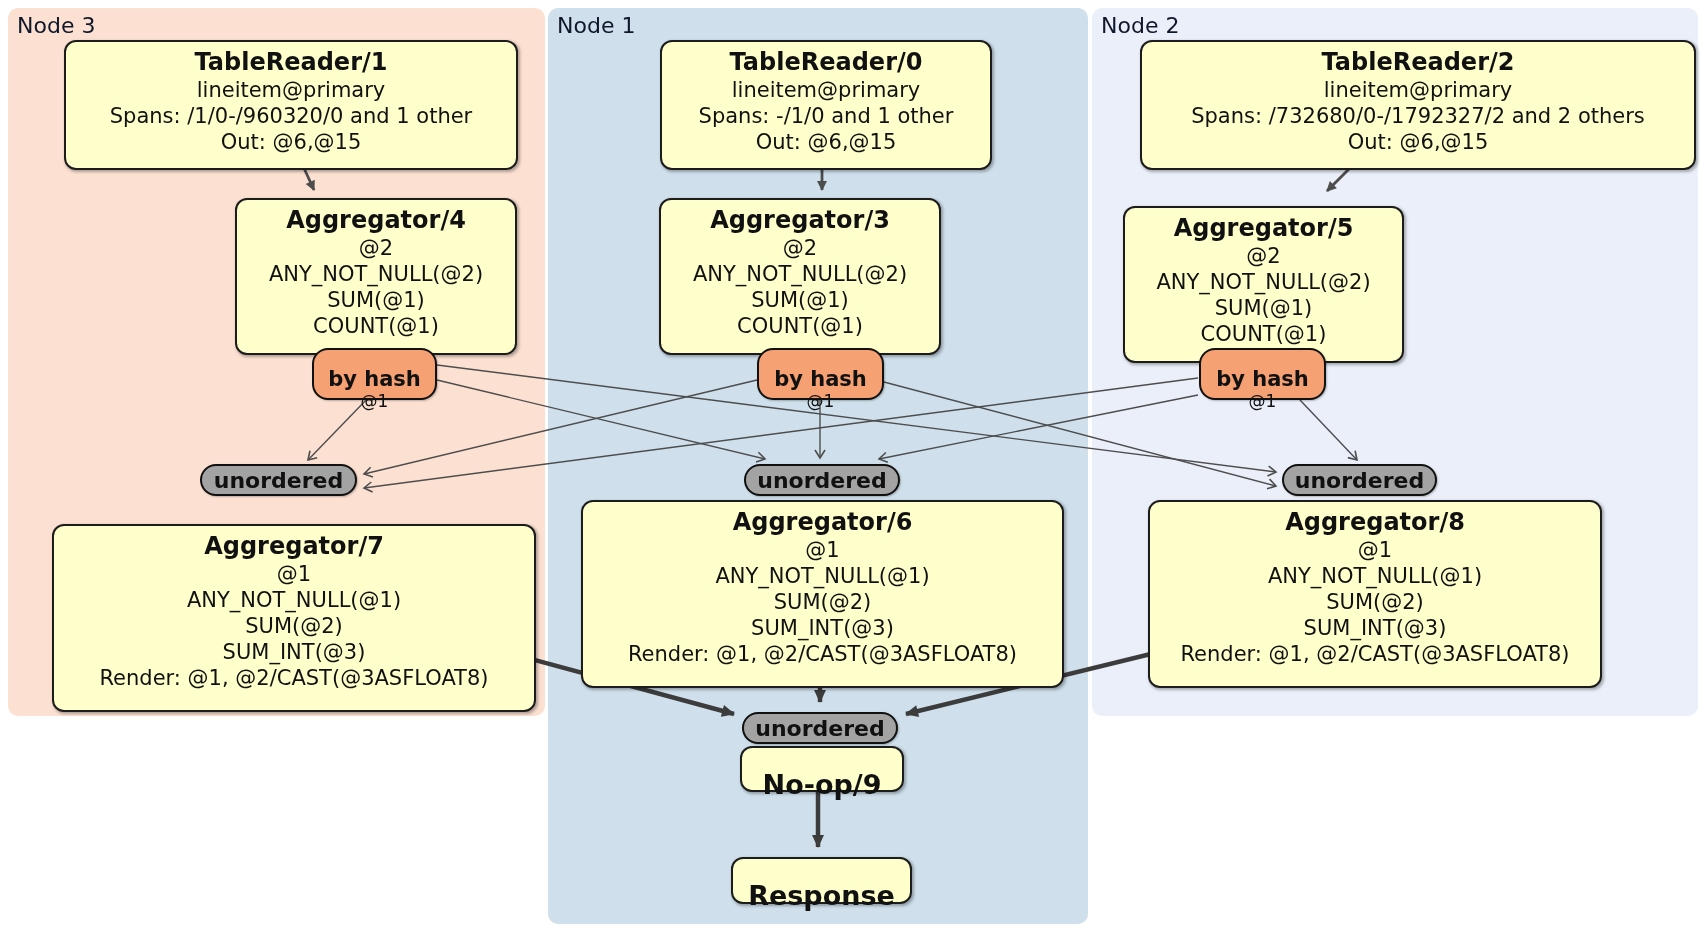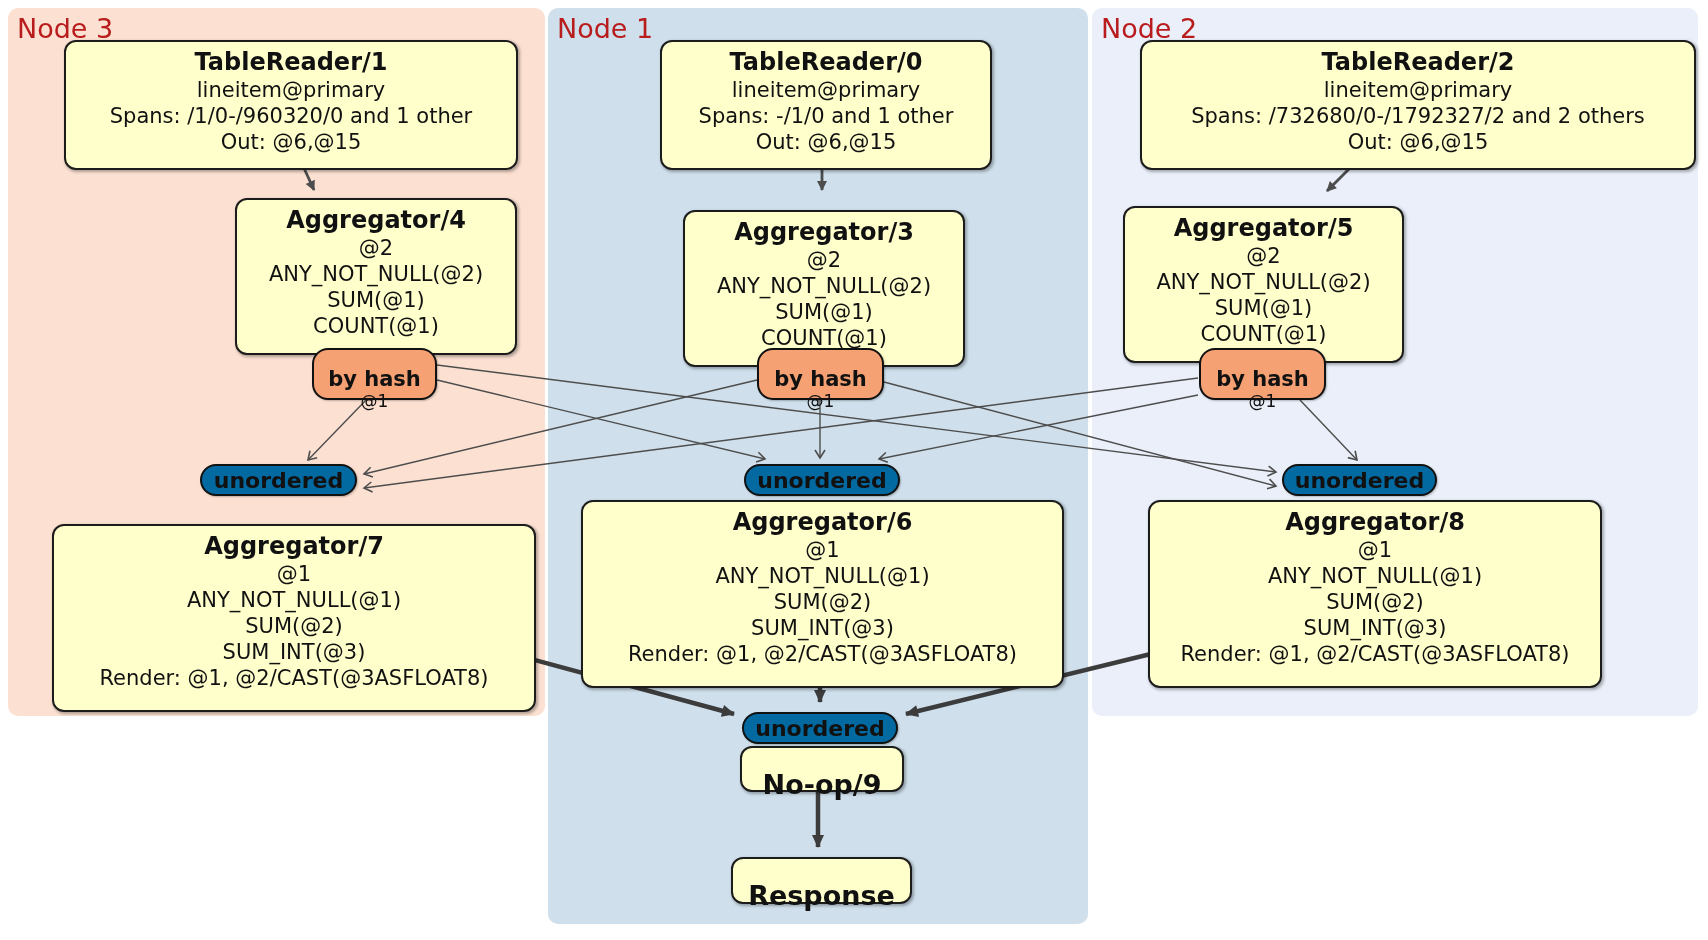--- a/index.html
+++ b/index.html
@@ -3,35 +3,35 @@
 <meta charset="utf-8">
 <style>
   html,body { margin:0; padding:0; background:#ffffff; }
   body { font-family:"DejaVu Sans","Liberation Sans",sans-serif; color:#111; }
   .canvas { position:relative; width:1708px; height:940px; background:#ffffff; overflow:hidden; }
 
   .region { position:absolute; border-radius:10px; z-index:1; }
   .region-node3 { left:8px;   top:8px; width:537px; height:708px; background:#fce1d2; }
   .region-node1 { left:548px; top:8px; width:540px; height:916px; background:#cfe0ec; }
   .region-node2 { left:1092px;top:8px; width:606px; height:708px; background:#eaeff9; }
-  .region-label { position:absolute; top:5px; left:9px; font-size:27px; color:#b91c1c; }
+  .region-label { position:absolute; top:5px; left:9px; font-size:22px; color:#0f172a; }
 
   svg.edges { position:absolute; left:0; top:0; width:1708px; height:940px; z-index:2; }
 
   .box { position:absolute; z-index:3; background:#ffffcc; border:2px solid #1c1c1c;
          border-radius:12px; text-align:center; box-shadow:1.5px 1.5px 3px rgba(0,0,0,.3); }
   .box-title { font-weight:bold; font-size:24px; line-height:30px; padding-top:5px; }
   .box-line  { font-size:21px; line-height:26px; white-space:nowrap; }
 
   .pill { position:absolute; z-index:4; border:2px solid #111; text-align:center;
           box-shadow:1px 1px 2px rgba(0,0,0,.25); box-sizing:border-box; }
   .router { background:#f5a173; border-radius:16px; }
   .router-label  { font-weight:bold; font-size:21px; line-height:25px; padding-top:17px; }
   .router-detail { font-size:17px; line-height:19px; }
-  .sync { background:#0369a1; border-radius:17px; font-weight:bold; font-size:22px;
+  .sync { background:#a3a3a3; border-radius:17px; font-weight:bold; font-size:22px;
           display:flex; align-items:center; justify-content:center; }
   .terminal .box-title { font-size:27px; line-height:38px; padding-top:18px; }
 </style>
 </head>
 <body>
 
 <div class="canvas">
 
   <div class="region region-node3">
     <div class="region-label">Node 3</div>
@@ -96,21 +96,21 @@
     <div class="box-line">Out: @6,@15</div>
   </div>
 
   <div class="box" style="left:235px;top:198px;width:278px;height:153px;">
     <div class="box-title">Aggregator/4</div>
     <div class="box-line">@2</div>
     <div class="box-line">ANY_NOT_NULL(@2)</div>
     <div class="box-line">SUM(@1)</div>
     <div class="box-line">COUNT(@1)</div>
   </div>
-  <div class="box" style="left:683px;top:198px;width:278px;height:153px;margin-top:12px;">
+  <div class="box" style="left:659px;top:198px;width:278px;height:153px;">
     <div class="box-title">Aggregator/3</div>
     <div class="box-line">@2</div>
     <div class="box-line">ANY_NOT_NULL(@2)</div>
     <div class="box-line">SUM(@1)</div>
     <div class="box-line">COUNT(@1)</div>
   </div>
   <div class="box" style="left:1123px;top:206px;width:277px;height:153px;">
     <div class="box-title">Aggregator/5</div>
     <div class="box-line">@2</div>
     <div class="box-line">ANY_NOT_NULL(@2)</div>

